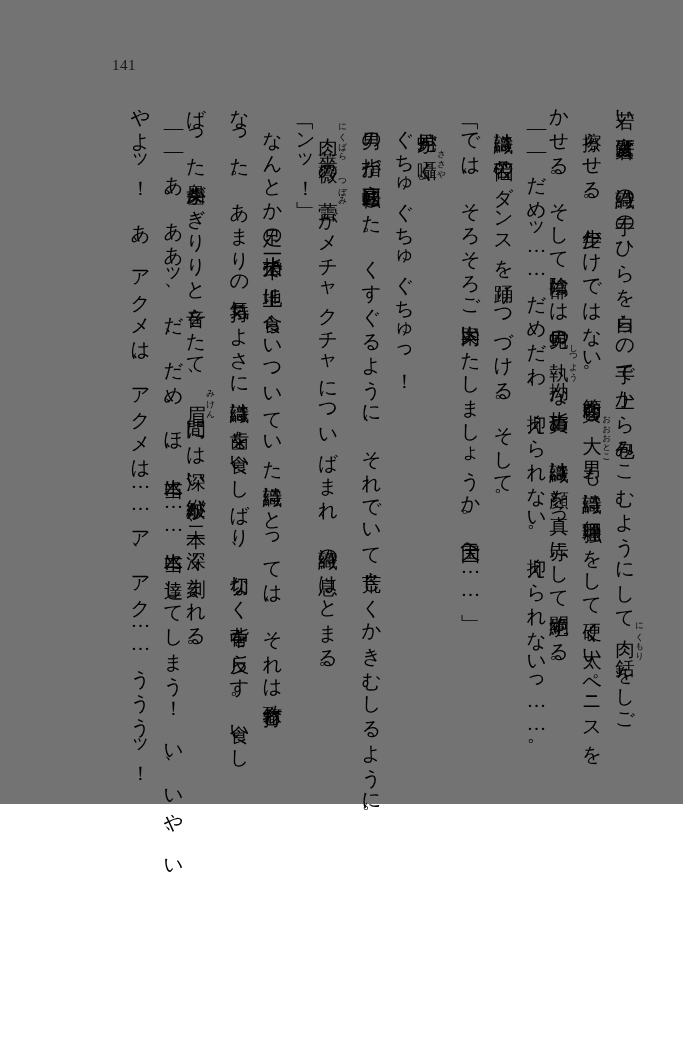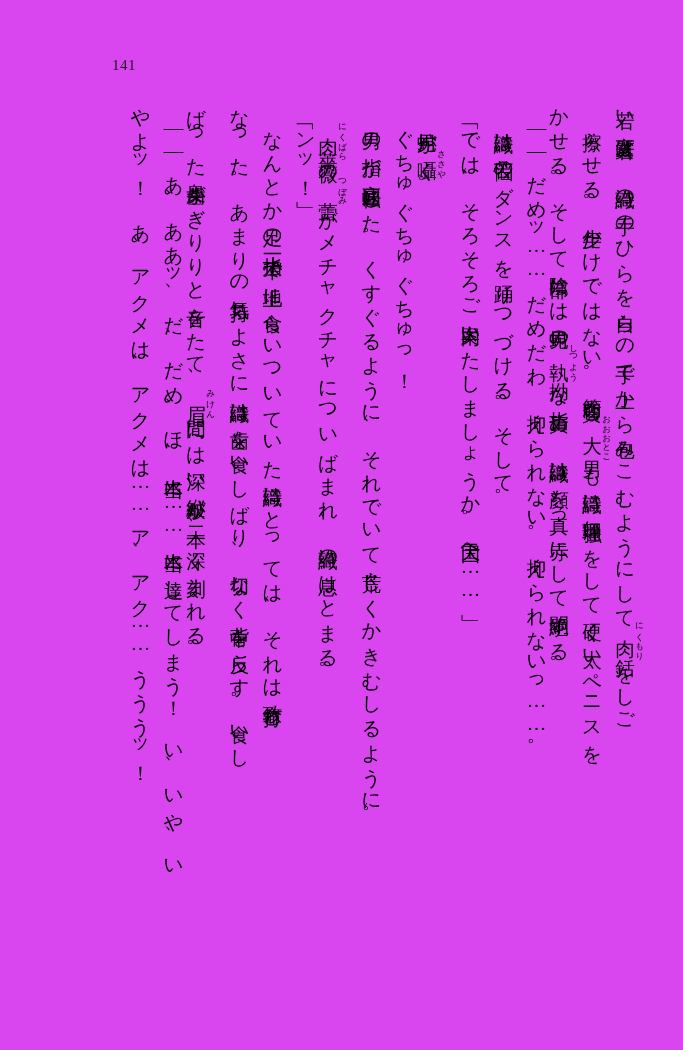--- a/index.html
+++ b/index.html
@@ -11,22 +11,22 @@
     width: 683px;
     height: 1050px;
     font-family: "Liberation Serif", "DejaVu Serif", serif;
     color: #111111;
     overflow: hidden;
     position: relative;
   }
   #page {
     position: relative;
     width: 683px;
-    height: 1050px;
-    background: #d946ef;
+    height: 804px;
+    background: #737373;
   }
   #page-number {
     position: absolute;
     left: 112px;
     top: 57px;
     font-size: 15px;
     letter-spacing: 0.5px;
     color: #161616;
     font-family: "Liberation Serif", "DejaVu Serif", serif;
   }

